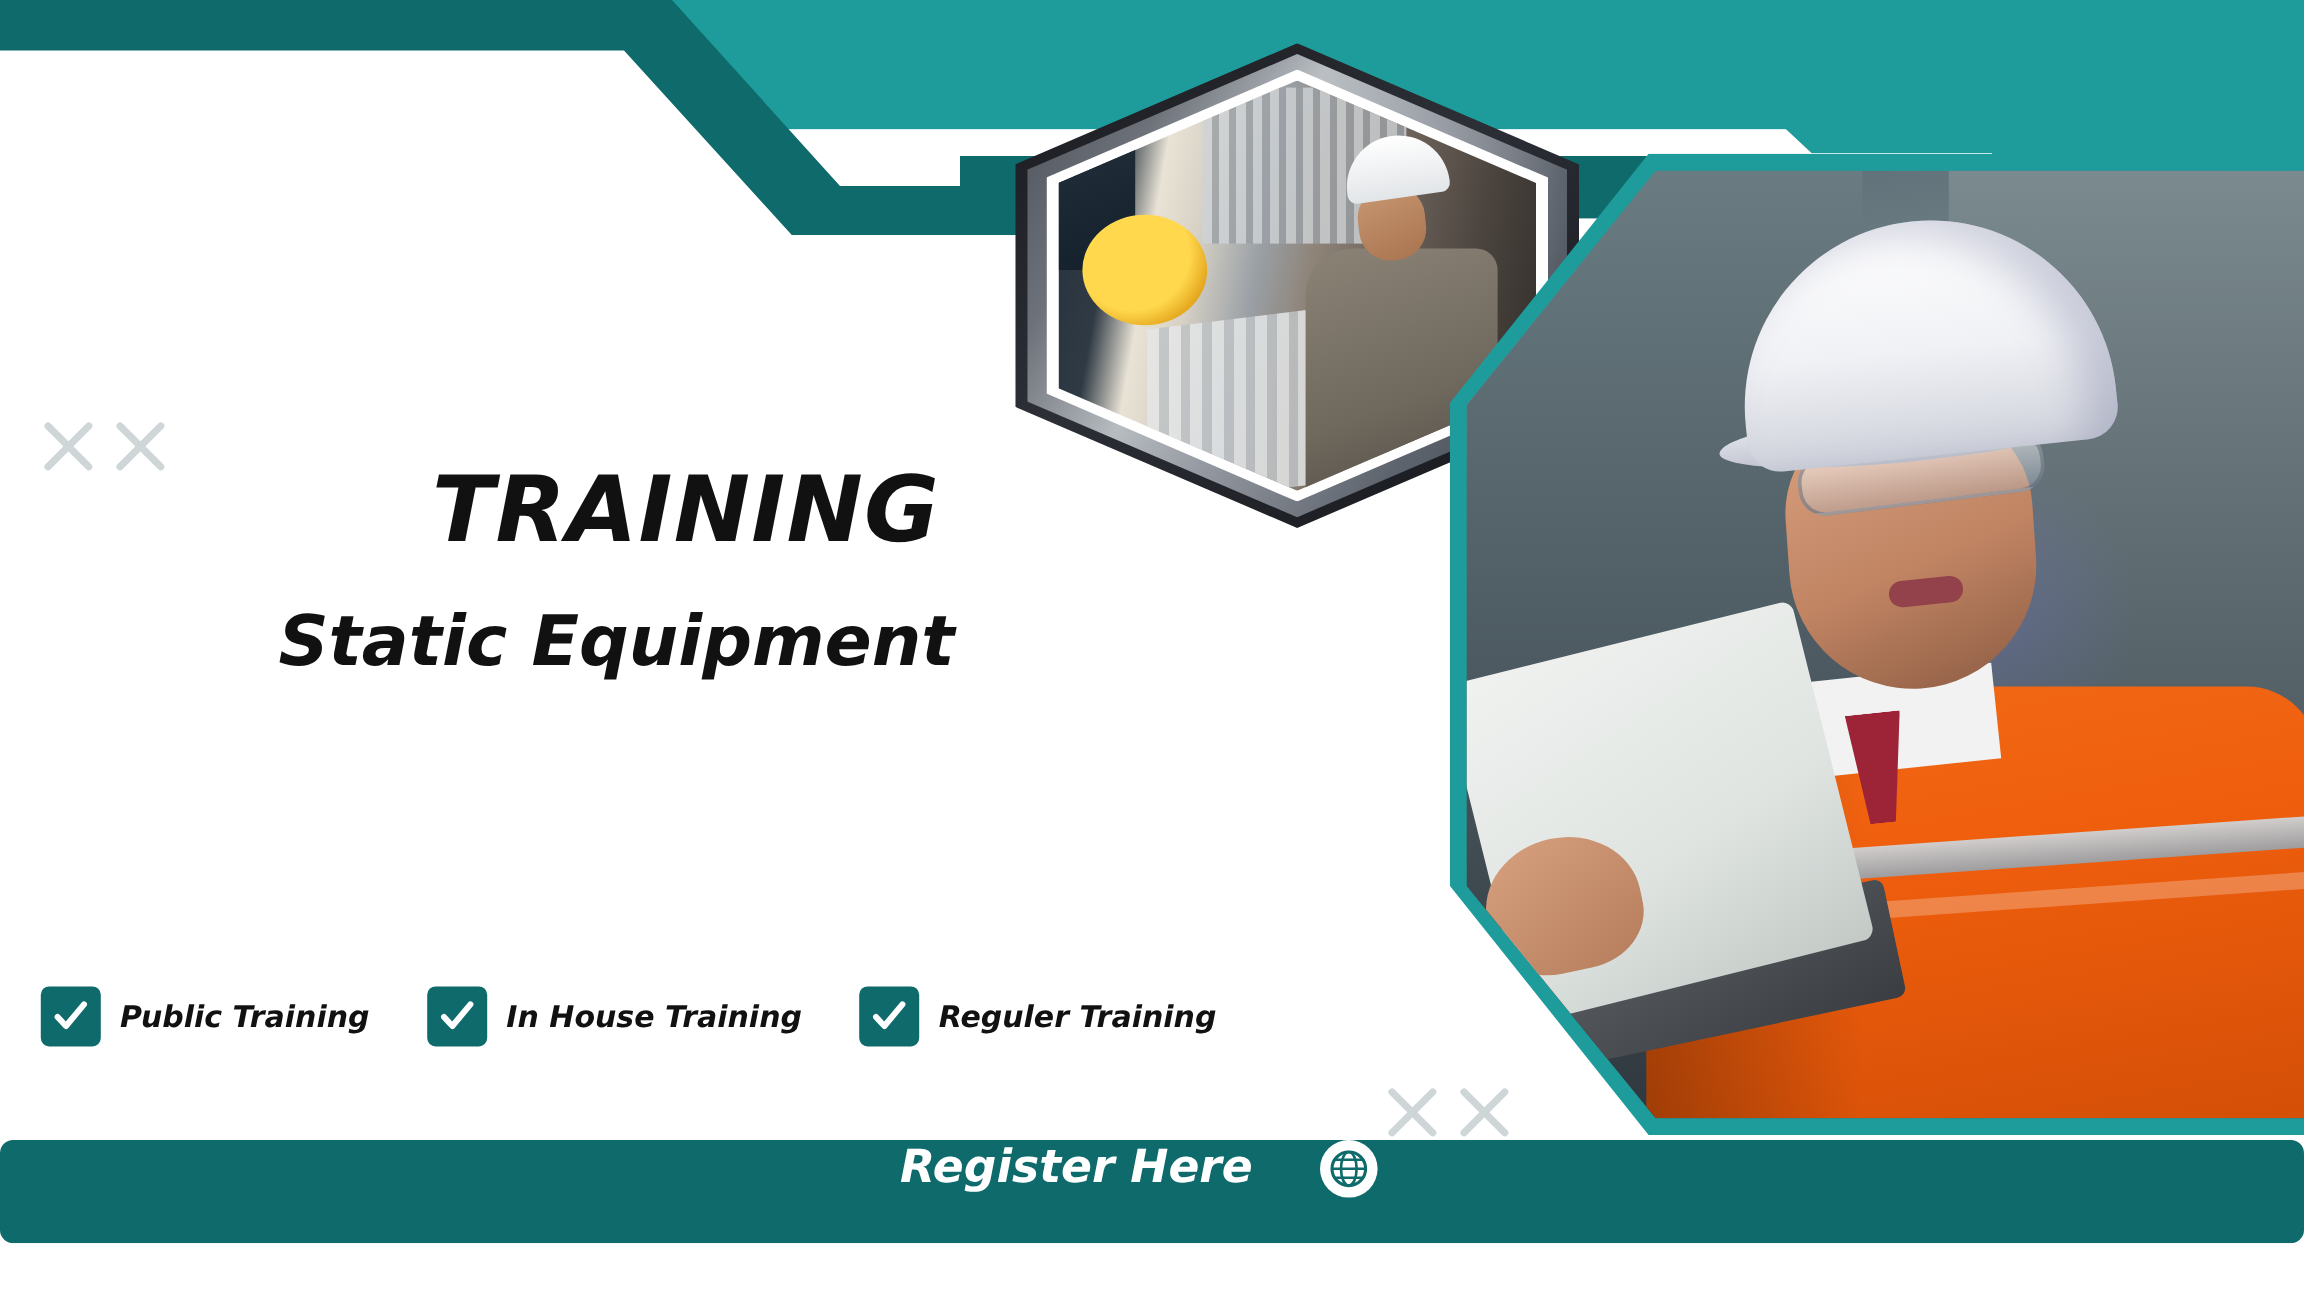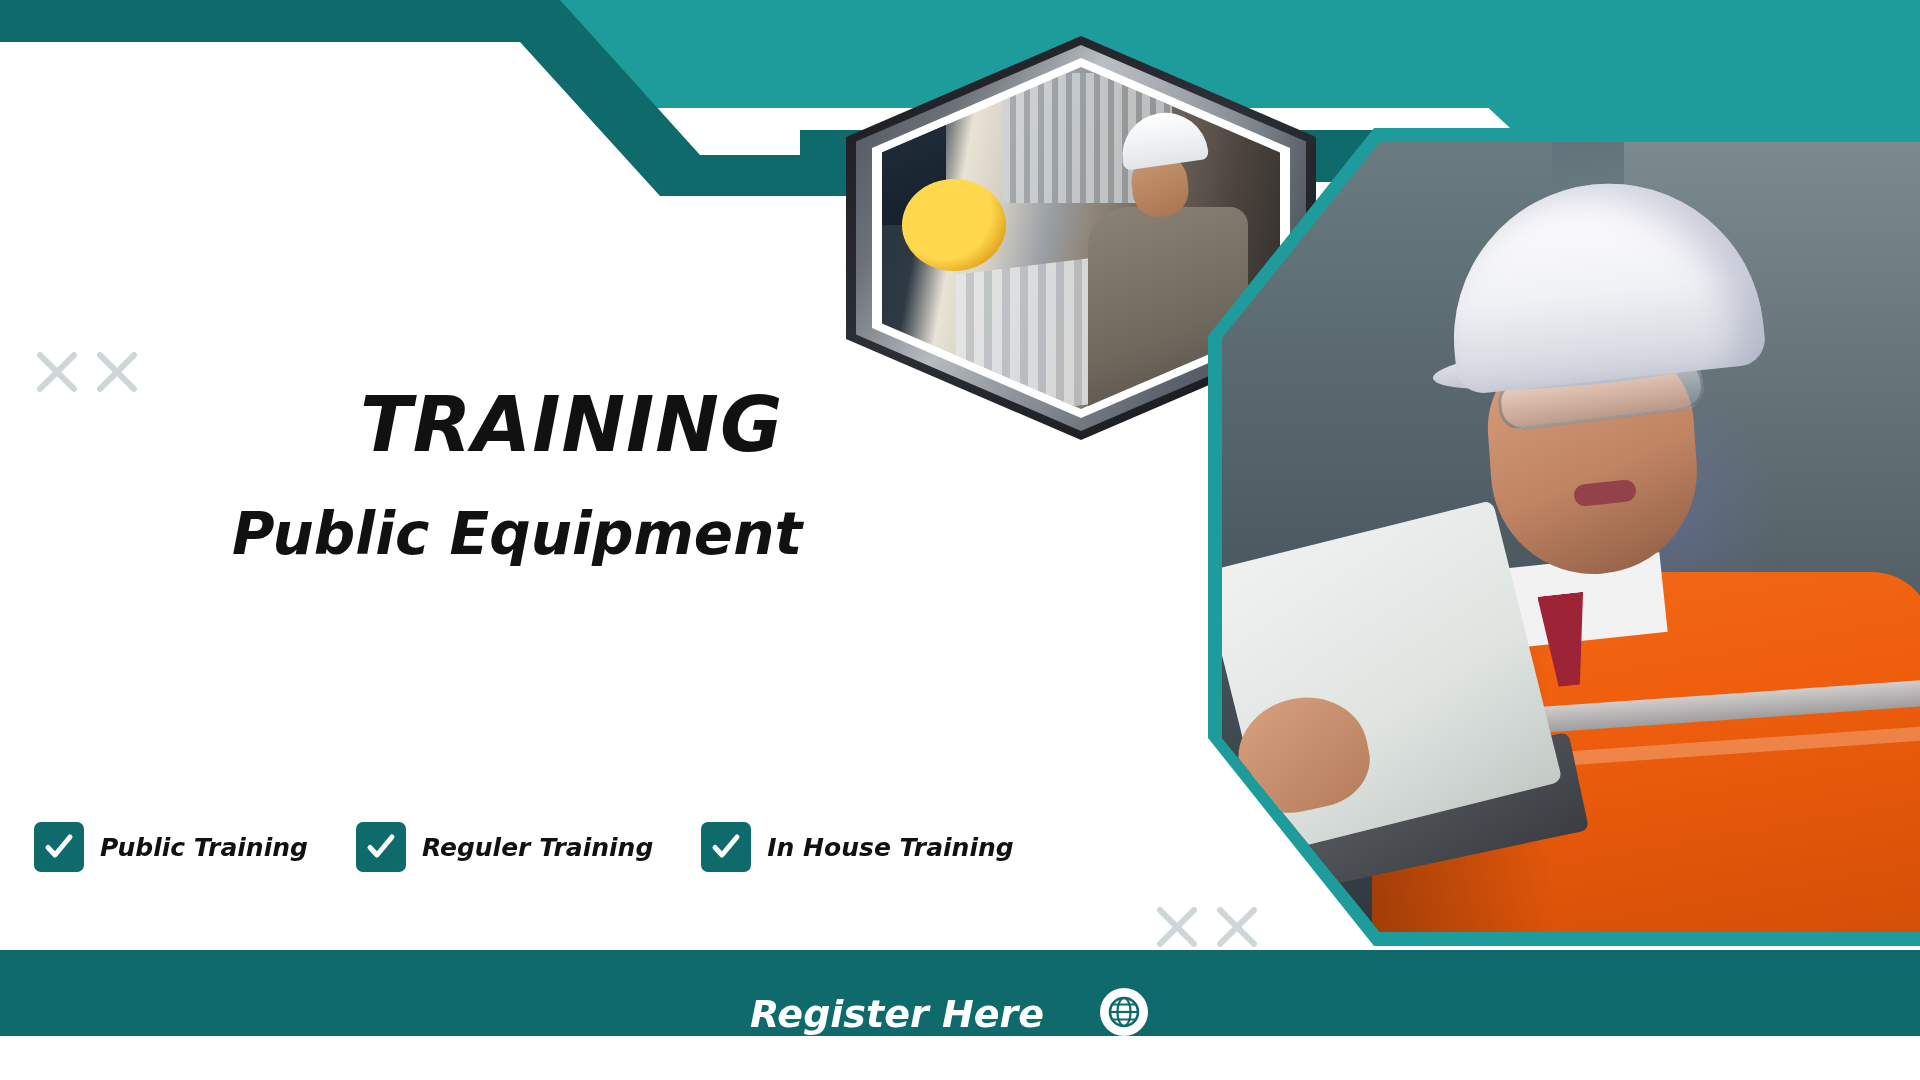--- a/index.html
+++ b/index.html
@@ -403,22 +403,23 @@
 
   
   .bottom-bar {
     position: absolute;
     left: 0;
     bottom: 0;
     width: 1920px;
     height: 86px;
     background: #0E6A6B;
     display: flex;
-    align-items: flex-end;
+    align-items: flex-start;
     justify-content: center;
+    border-radius: 11px;
   }
   .register-text {
     font-size: 38px;
     font-weight: 700;
     color: #ffffff;
     font-family: "DejaVu Sans", sans-serif;
     margin-right: 56px;
   }
   .globe-icon {
     width: 48px;
@@ -479,21 +480,21 @@
     <div class="rp-lips"></div>
     <div class="rp-glasses"></div>
     <div class="rp-helmet-brim"></div>
     <div class="rp-helmet"></div>
     <div class="rp-laptop-base"></div>
     <div class="rp-laptop"></div>
     <div class="rp-hand"></div>
   </div>
 
   <div class="title-main">TRAINING</div>
-  <div class="title-sub">Public Equipment</div>
+  <div class="title-sub">Static Equipment</div>
 
   <div class="xdeco xdeco-1">
     <div class="x-mark"></div>
     <div class="x-mark"></div>
   </div>
   <div class="xdeco xdeco-2">
     <div class="x-mark"></div>
     <div class="x-mark"></div>
   </div>
 
@@ -505,29 +506,29 @@
         </svg>
       </span>
       <span class="check-label">Public Training</span>
     </div>
     <div class="check-item">
       <span class="check-box">
         <svg width="34" height="34" viewBox="0 0 34 34" aria-hidden="true">
           <path d="M6 17.5 L13 25 L28 7" fill="none" stroke="#ffffff" stroke-width="5" stroke-linecap="round" stroke-linejoin="round"></path>
         </svg>
       </span>
-      <span class="check-label">Reguler Training</span>
+      <span class="check-label">In House Training</span>
     </div>
     <div class="check-item">
       <span class="check-box">
         <svg width="34" height="34" viewBox="0 0 34 34" aria-hidden="true">
           <path d="M6 17.5 L13 25 L28 7" fill="none" stroke="#ffffff" stroke-width="5" stroke-linecap="round" stroke-linejoin="round"></path>
         </svg>
       </span>
-      <span class="check-label">In House Training</span>
+      <span class="check-label">Reguler Training</span>
     </div>
   </div>
 
   <div class="bottom-bar">
     <span class="register-text">Register Here</span>
     <span class="globe-icon">
       <svg width="34" height="34" viewBox="0 0 34 34" aria-hidden="true">
         <circle cx="17" cy="17" r="14" fill="none" stroke="#0E6A6B" stroke-width="2.6"></circle>
         <ellipse cx="17" cy="17" rx="6.5" ry="14" fill="none" stroke="#0E6A6B" stroke-width="2.2"></ellipse>
         <line x1="3" y1="17" x2="31" y2="17" stroke="#0E6A6B" stroke-width="2.2"></line>

